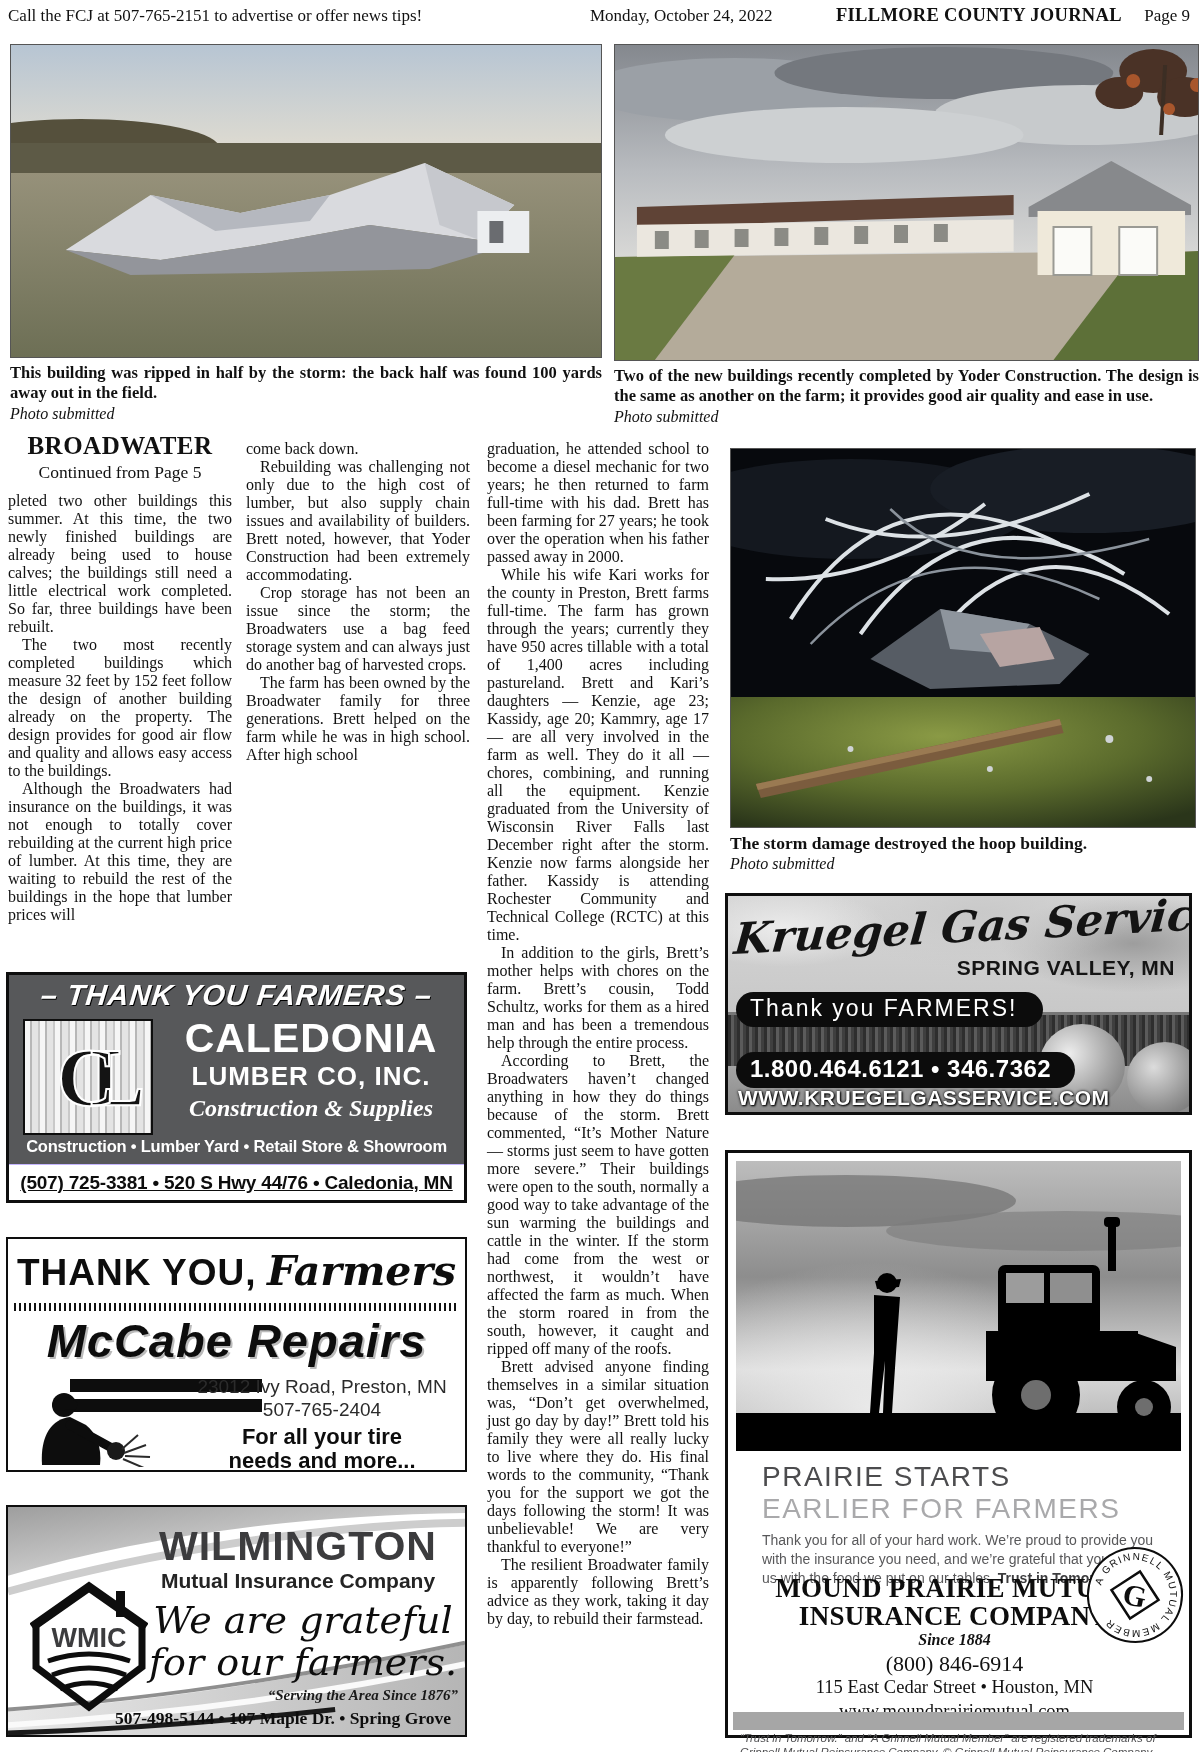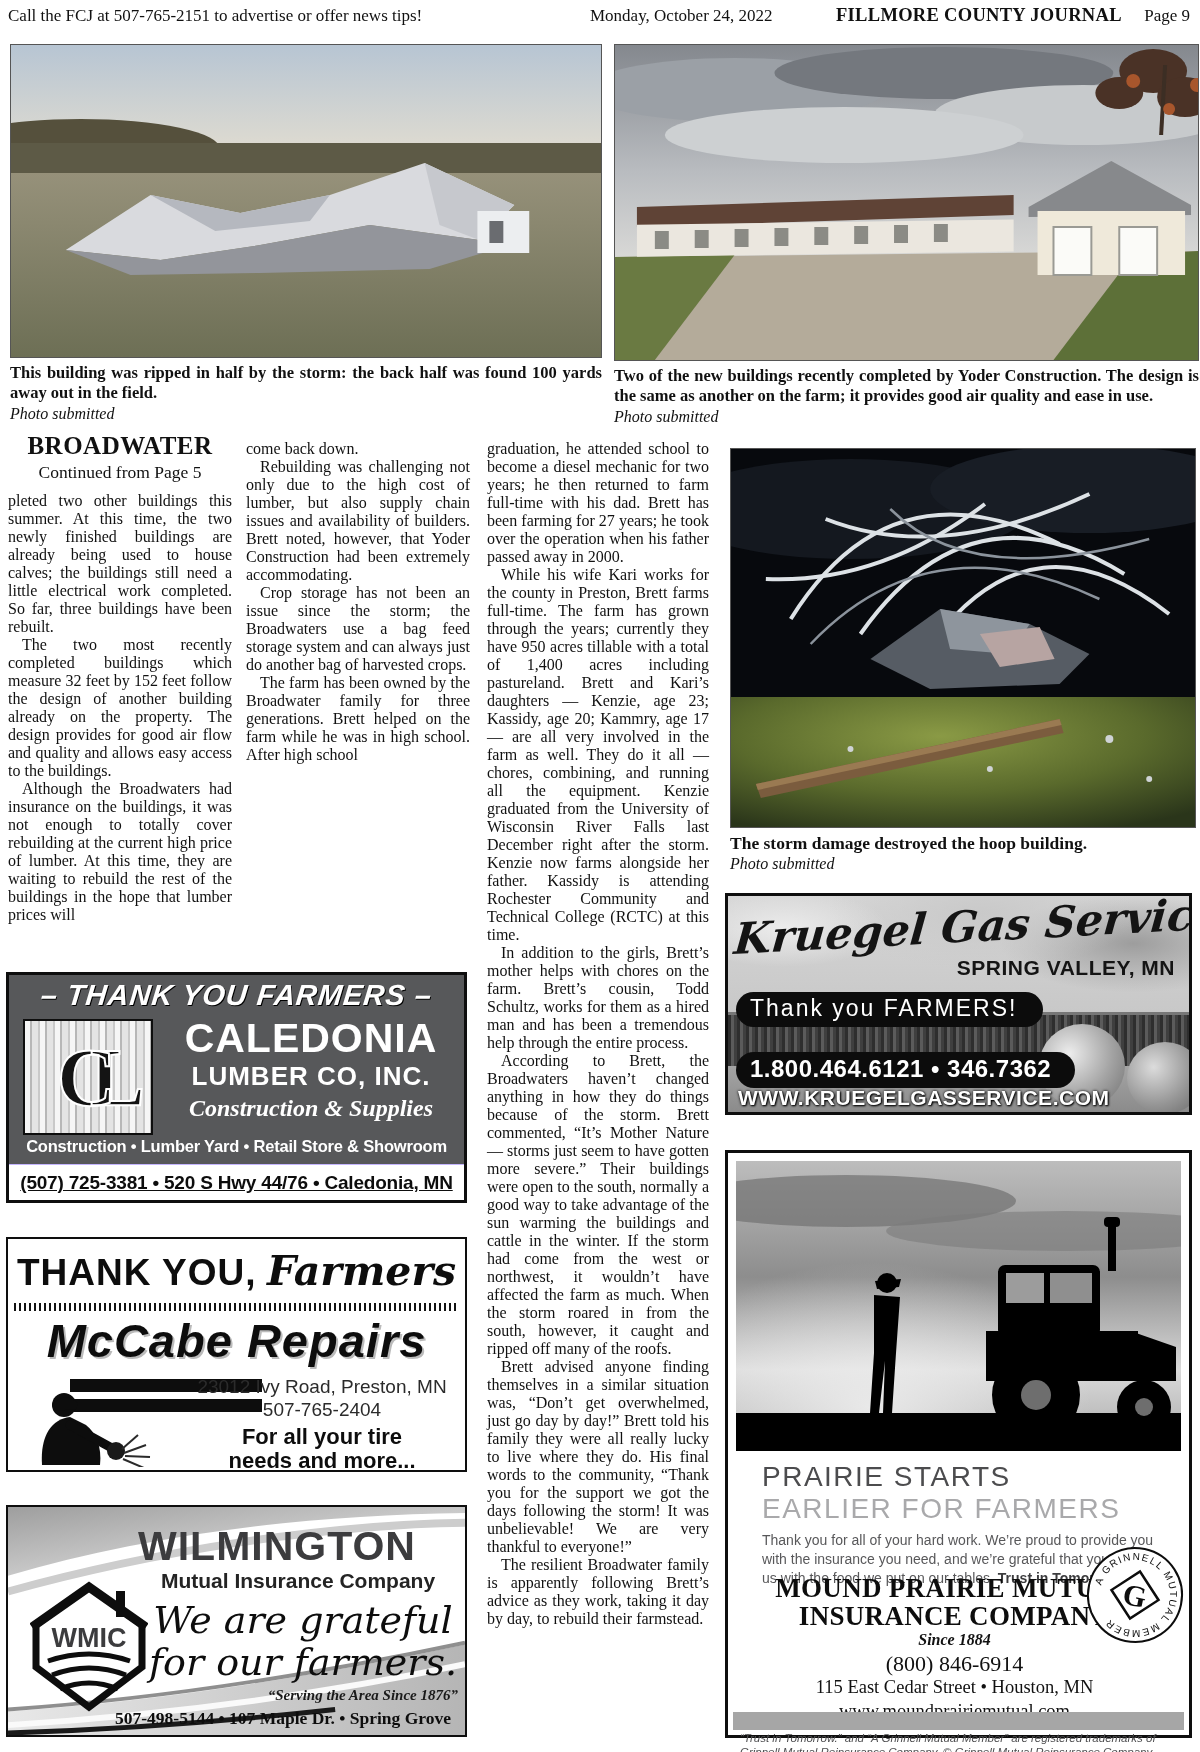--- a/index.html
+++ b/index.html
@@ -76,21 +76,21 @@
   .mc-welder svg{display:block;width:100%;height:100%;}
   .mc-addr{position:absolute;right:18px;top:136px;width:250px;text-align:center;
     font-size:19px;color:#2b2b2b;line-height:23px;}
   .mc-tag{position:absolute;right:18px;top:186px;width:250px;text-align:center;
     font-size:22px;font-weight:900;color:#0d0d0d;line-height:24px;}
 
   
   .ad-wilmington{position:absolute;left:6px;top:1505px;width:461px;height:232px;background:#fff;
     border:2px solid #0e0e0e;box-sizing:border-box;overflow:hidden;}
   .wm-sw{position:absolute;inset:0;width:100%;height:100%;}
-  .wm-name{position:absolute;left:130px;top:16px;width:320px;
+  .wm-name{position:absolute;left:130px;top:16px;width:320px;text-align:center;
     font-family:"Liberation Sans",sans-serif;font-weight:bold;font-size:41px;color:#3c3c3e;letter-spacing:1px;}
   .wm-sub{position:absolute;left:130px;top:62px;width:320px;text-align:center;
     font-family:"Liberation Sans",sans-serif;font-weight:bold;font-size:21px;color:#242424;}
   .wm-logo{position:absolute;left:22px;top:74px;width:118px;height:132px;}
   .wm-logo svg{display:block;width:100%;height:100%;}
   .wm-script{position:absolute;left:140px;top:92px;width:310px;text-align:center;
     font-family:"DejaVu Serif",serif;font-style:italic;font-size:38px;line-height:42px;color:#0d0d0d;}
   .wm-since{position:absolute;left:140px;top:180px;width:310px;text-align:right;
     font-style:italic;font-weight:bold;font-size:15px;color:#1a1a1a;}
   .wm-contact{position:absolute;left:100px;top:201px;width:350px;text-align:center;

